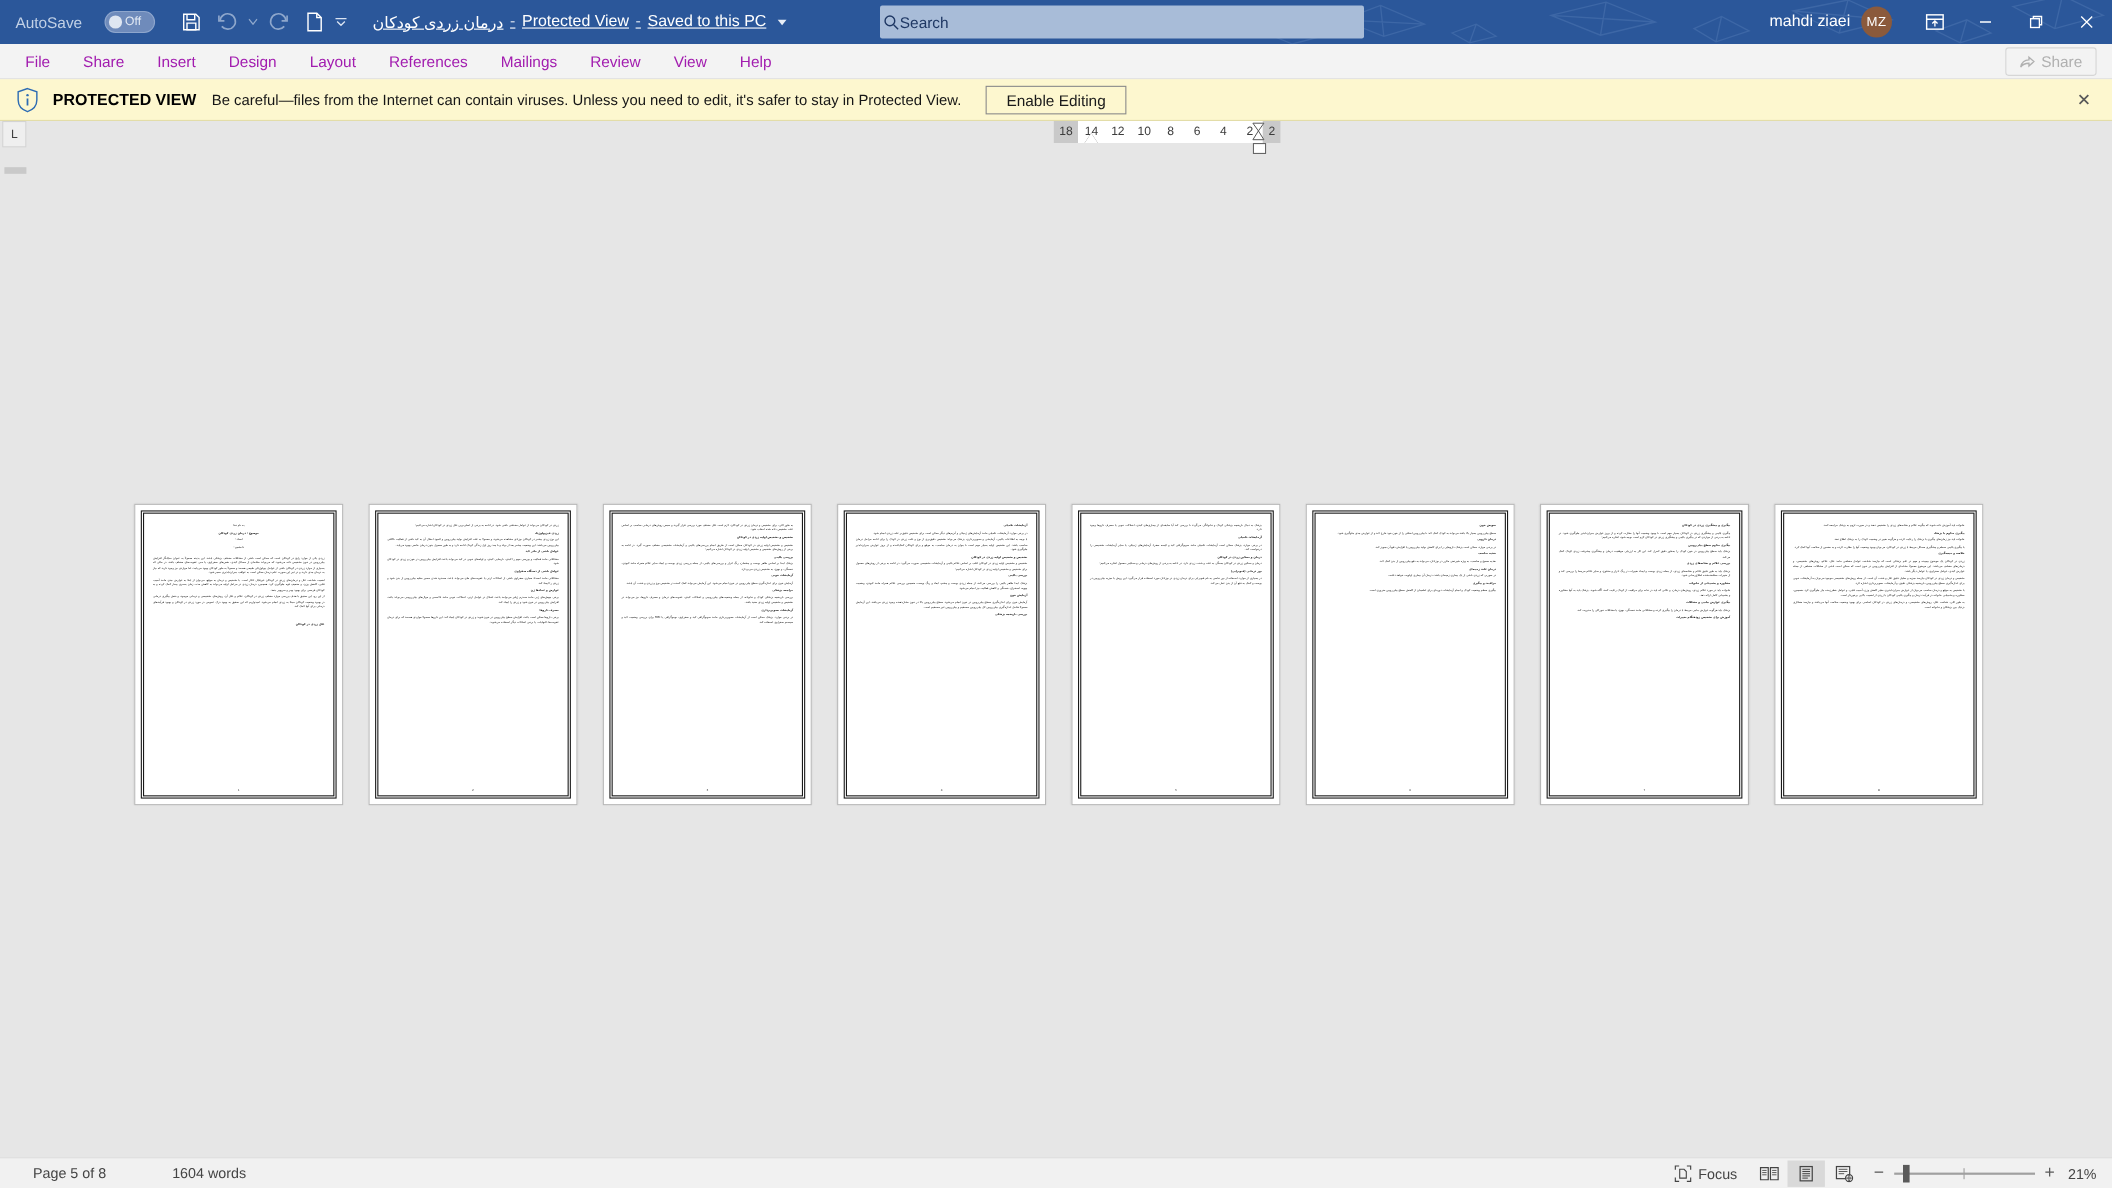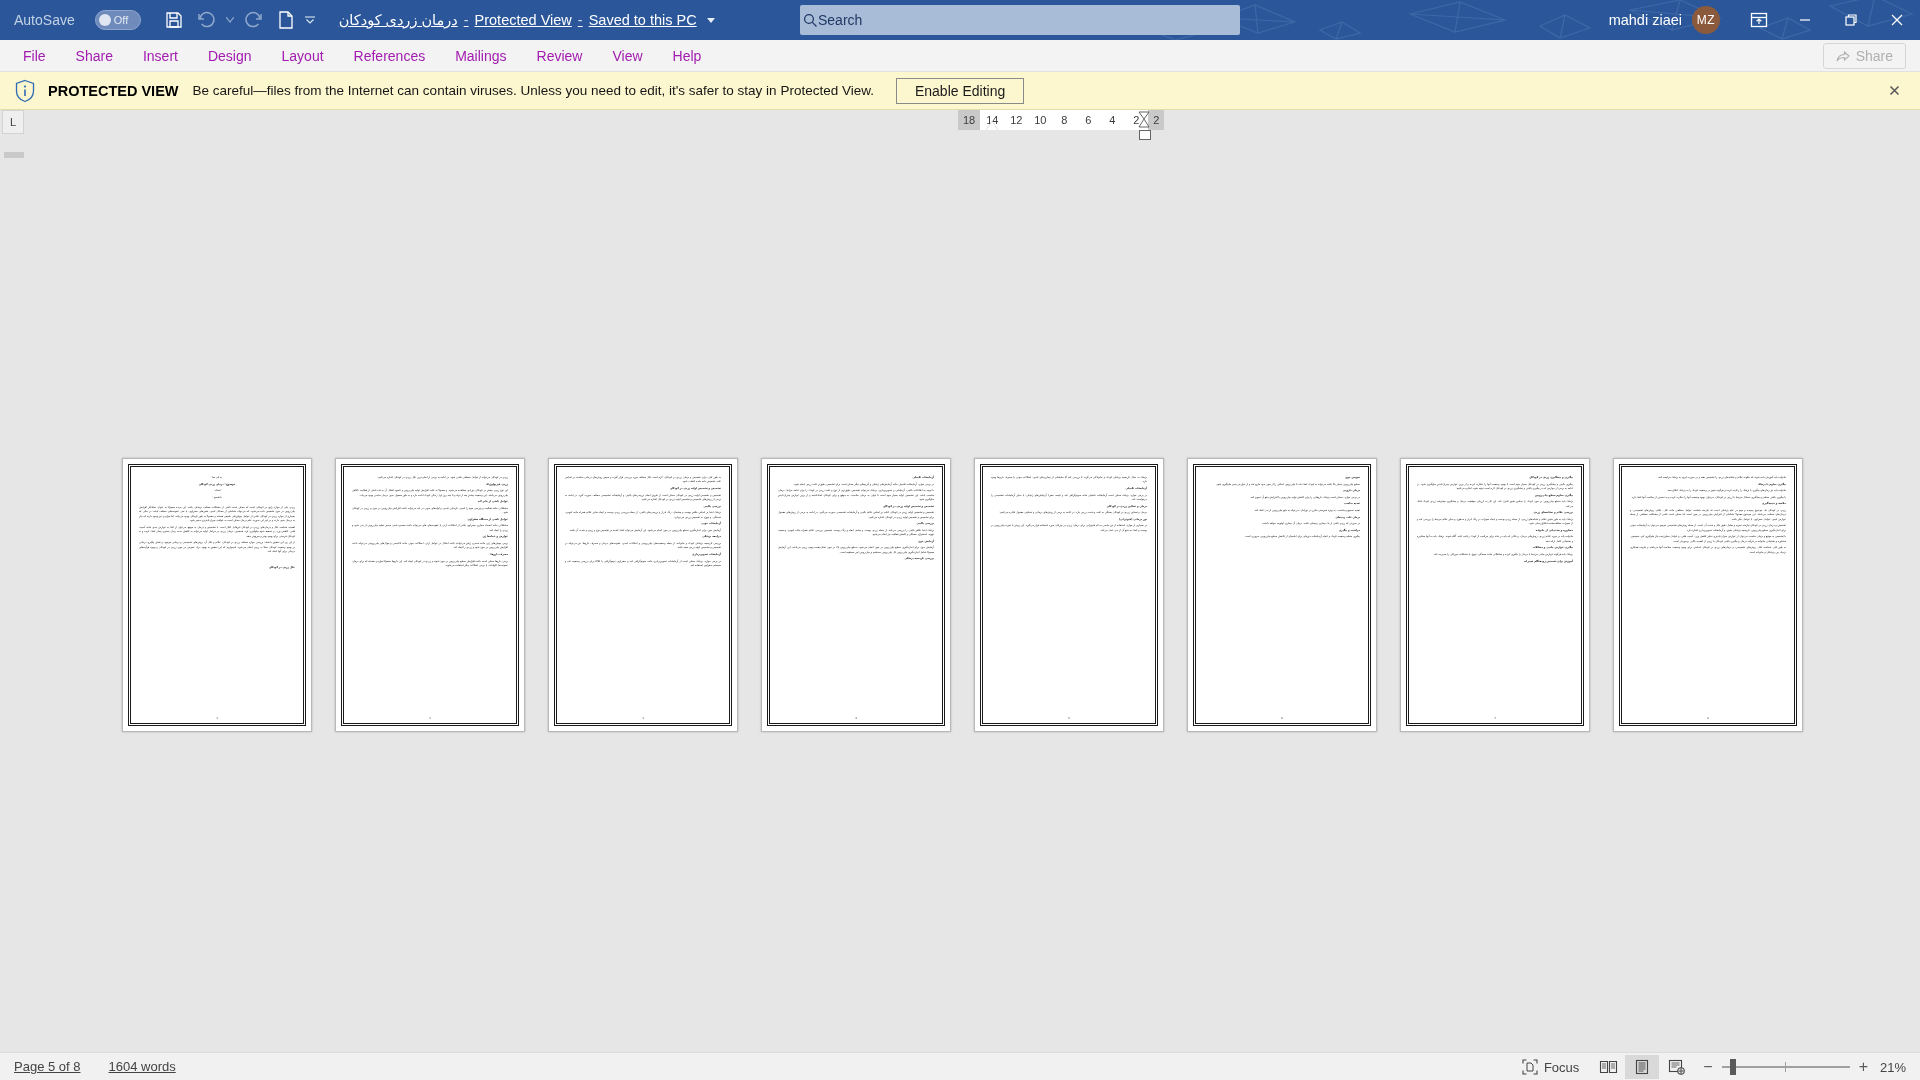--- a/index.html
+++ b/index.html
@@ -223,21 +223,21 @@
 
   
   .statusbar {
     position: absolute; left: 0; bottom: 0;
     width: 1920px; height: 28px;
     background: #f1f1f1;
     border-top: 1px solid #dcdcdc;
     display: flex; align-items: center;
     font-size: 13px; color: #444;
   }
-  .sb-item { padding: 0 14px; white-space: nowrap; text-decoration: underline; }
+  .sb-item { padding: 0 30px; white-space: nowrap; }
   .sb-right {
     position: absolute; right: 0; top: 0; height: 28px;
     display: flex; align-items: center; gap: 0;
   }
   .view-btn {
     width: 34px; height: 24px;
     display:flex;align-items:center;justify-content:center;
   }
   .view-btn.active { background: #d9d9d9; }
   .focus-btn { display:flex;align-items:center;gap:6px;padding:0 12px; }

